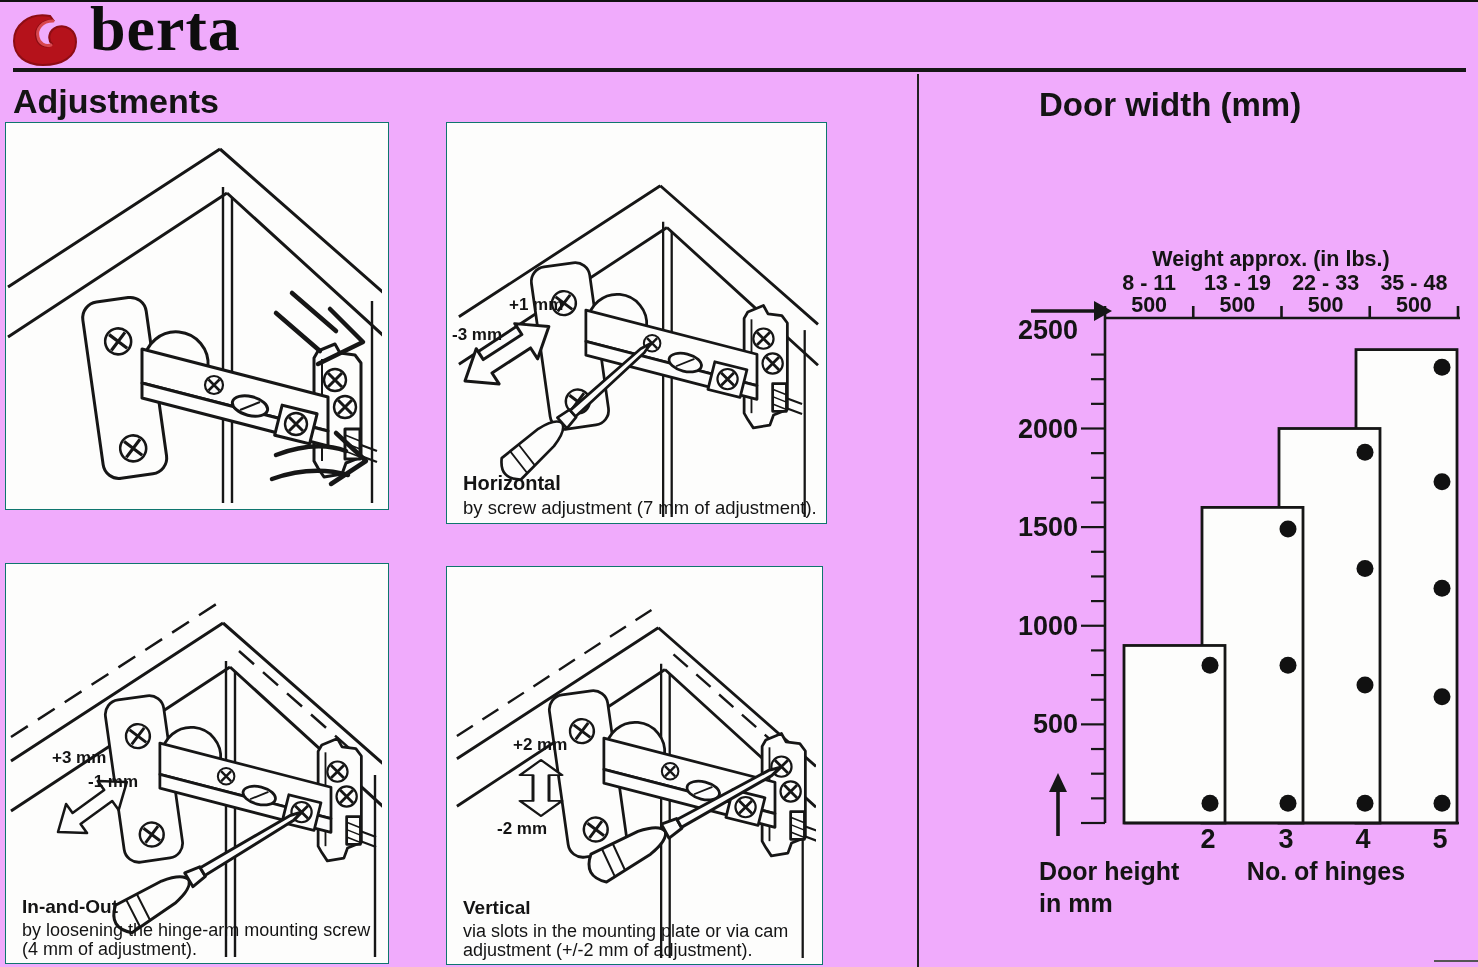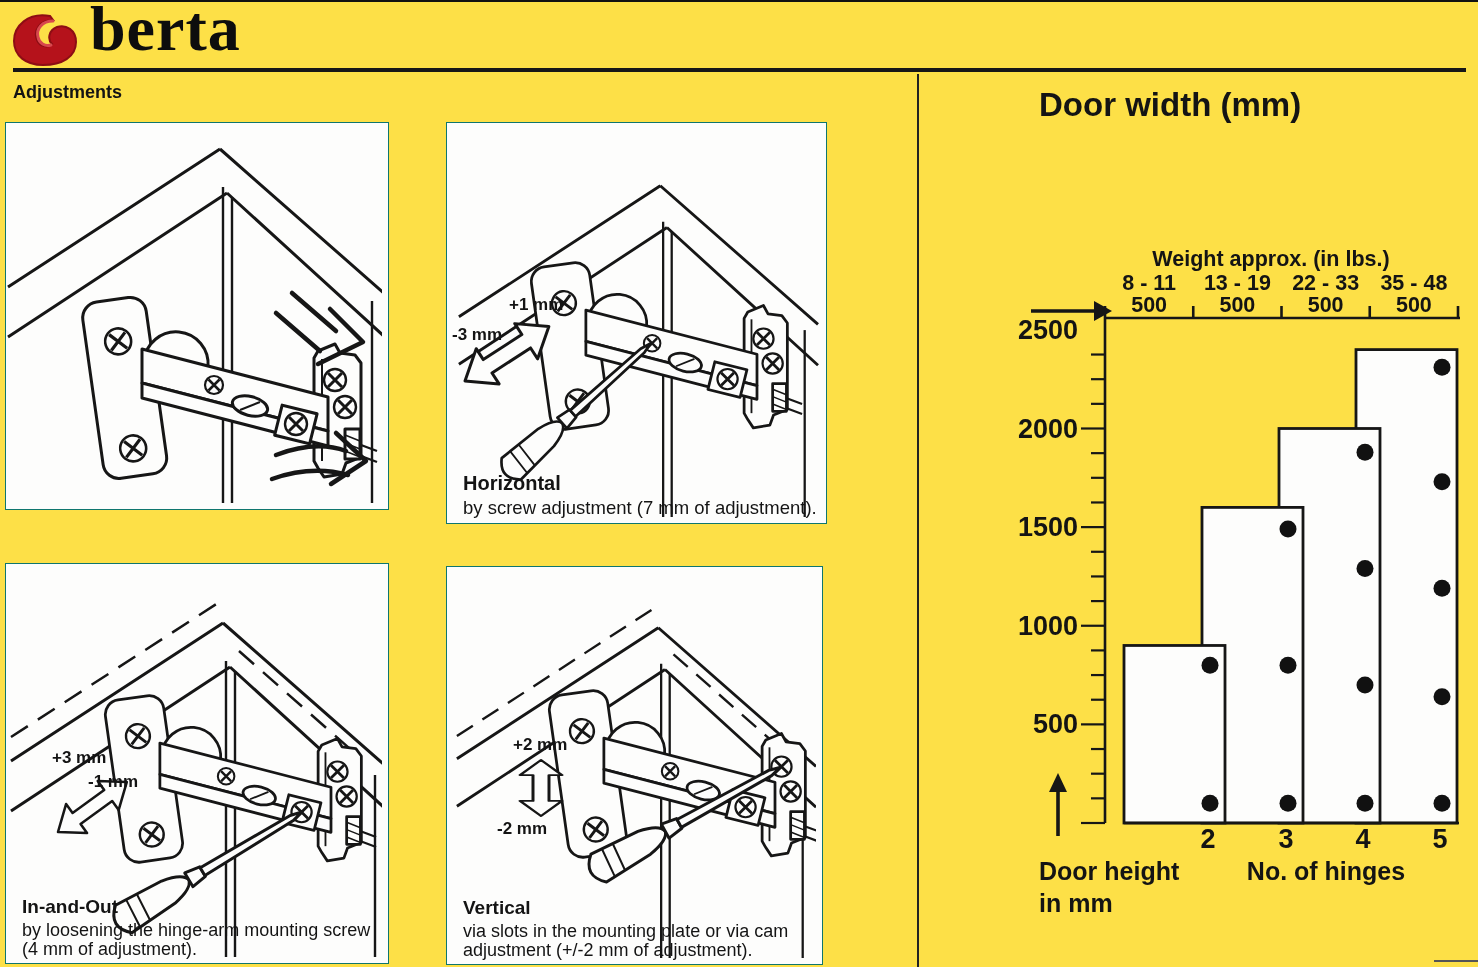--- a/index.html
+++ b/index.html
@@ -1,28 +1,28 @@
 <!DOCTYPE html>
 <html><head>
 <meta charset="utf-8">
 <style>
   html,body{margin:0;padding:0;background:#e8e8e6;}
-  .page{position:relative;width:1478px;height:967px;background:#fde047;overflow:hidden;
+  .page{position:relative;width:1478px;height:967px;background:#f0abfc;overflow:hidden;
         font-family:"Liberation Sans","DejaVu Sans",sans-serif;color:#161616;}
   .abs{position:absolute;}
   .scan-top{left:0;top:0;width:1478px;height:2px;background:#111;}
   .scan-corner{left:1434px;top:960px;width:44px;height:2px;background:#555;}
 
   
   .logo-wrap{left:10px;top:6px;width:300px;height:62px;}
   .logo-icon{position:absolute;left:2px;top:8px;}
   .brand{position:absolute;left:80px;top:-14px;font-family:"Liberation Serif","DejaVu Serif",serif;
          font-weight:bold;font-size:64px;letter-spacing:1px;color:#0d0d0d;}
   .rule{left:13px;top:68px;width:1453px;height:4px;background:#161616;}
-  .heading{left:13px;top:82px;font-size:18px;font-weight:bold;color:#141414;}
+  .heading{left:13px;top:82px;font-size:34px;font-weight:bold;color:#141414;}
 
   
   .panel{position:absolute;border:1px solid #0f766e;background:#fdfdfc;overflow:hidden;}
   .p1{left:5px;top:122px;width:382px;height:386px;}
   .p2{left:446px;top:122px;width:379px;height:400px;}
   .p3{left:5px;top:563px;width:382px;height:399px;}
   .p4{left:446px;top:566px;width:375px;height:397px;}
   .panel svg.art{position:absolute;left:0;top:0;}
   .mm-label{position:absolute;font-size:17px;font-weight:bold;white-space:nowrap;color:#141414;}
   .cap{position:absolute;left:16px;right:8px;}

